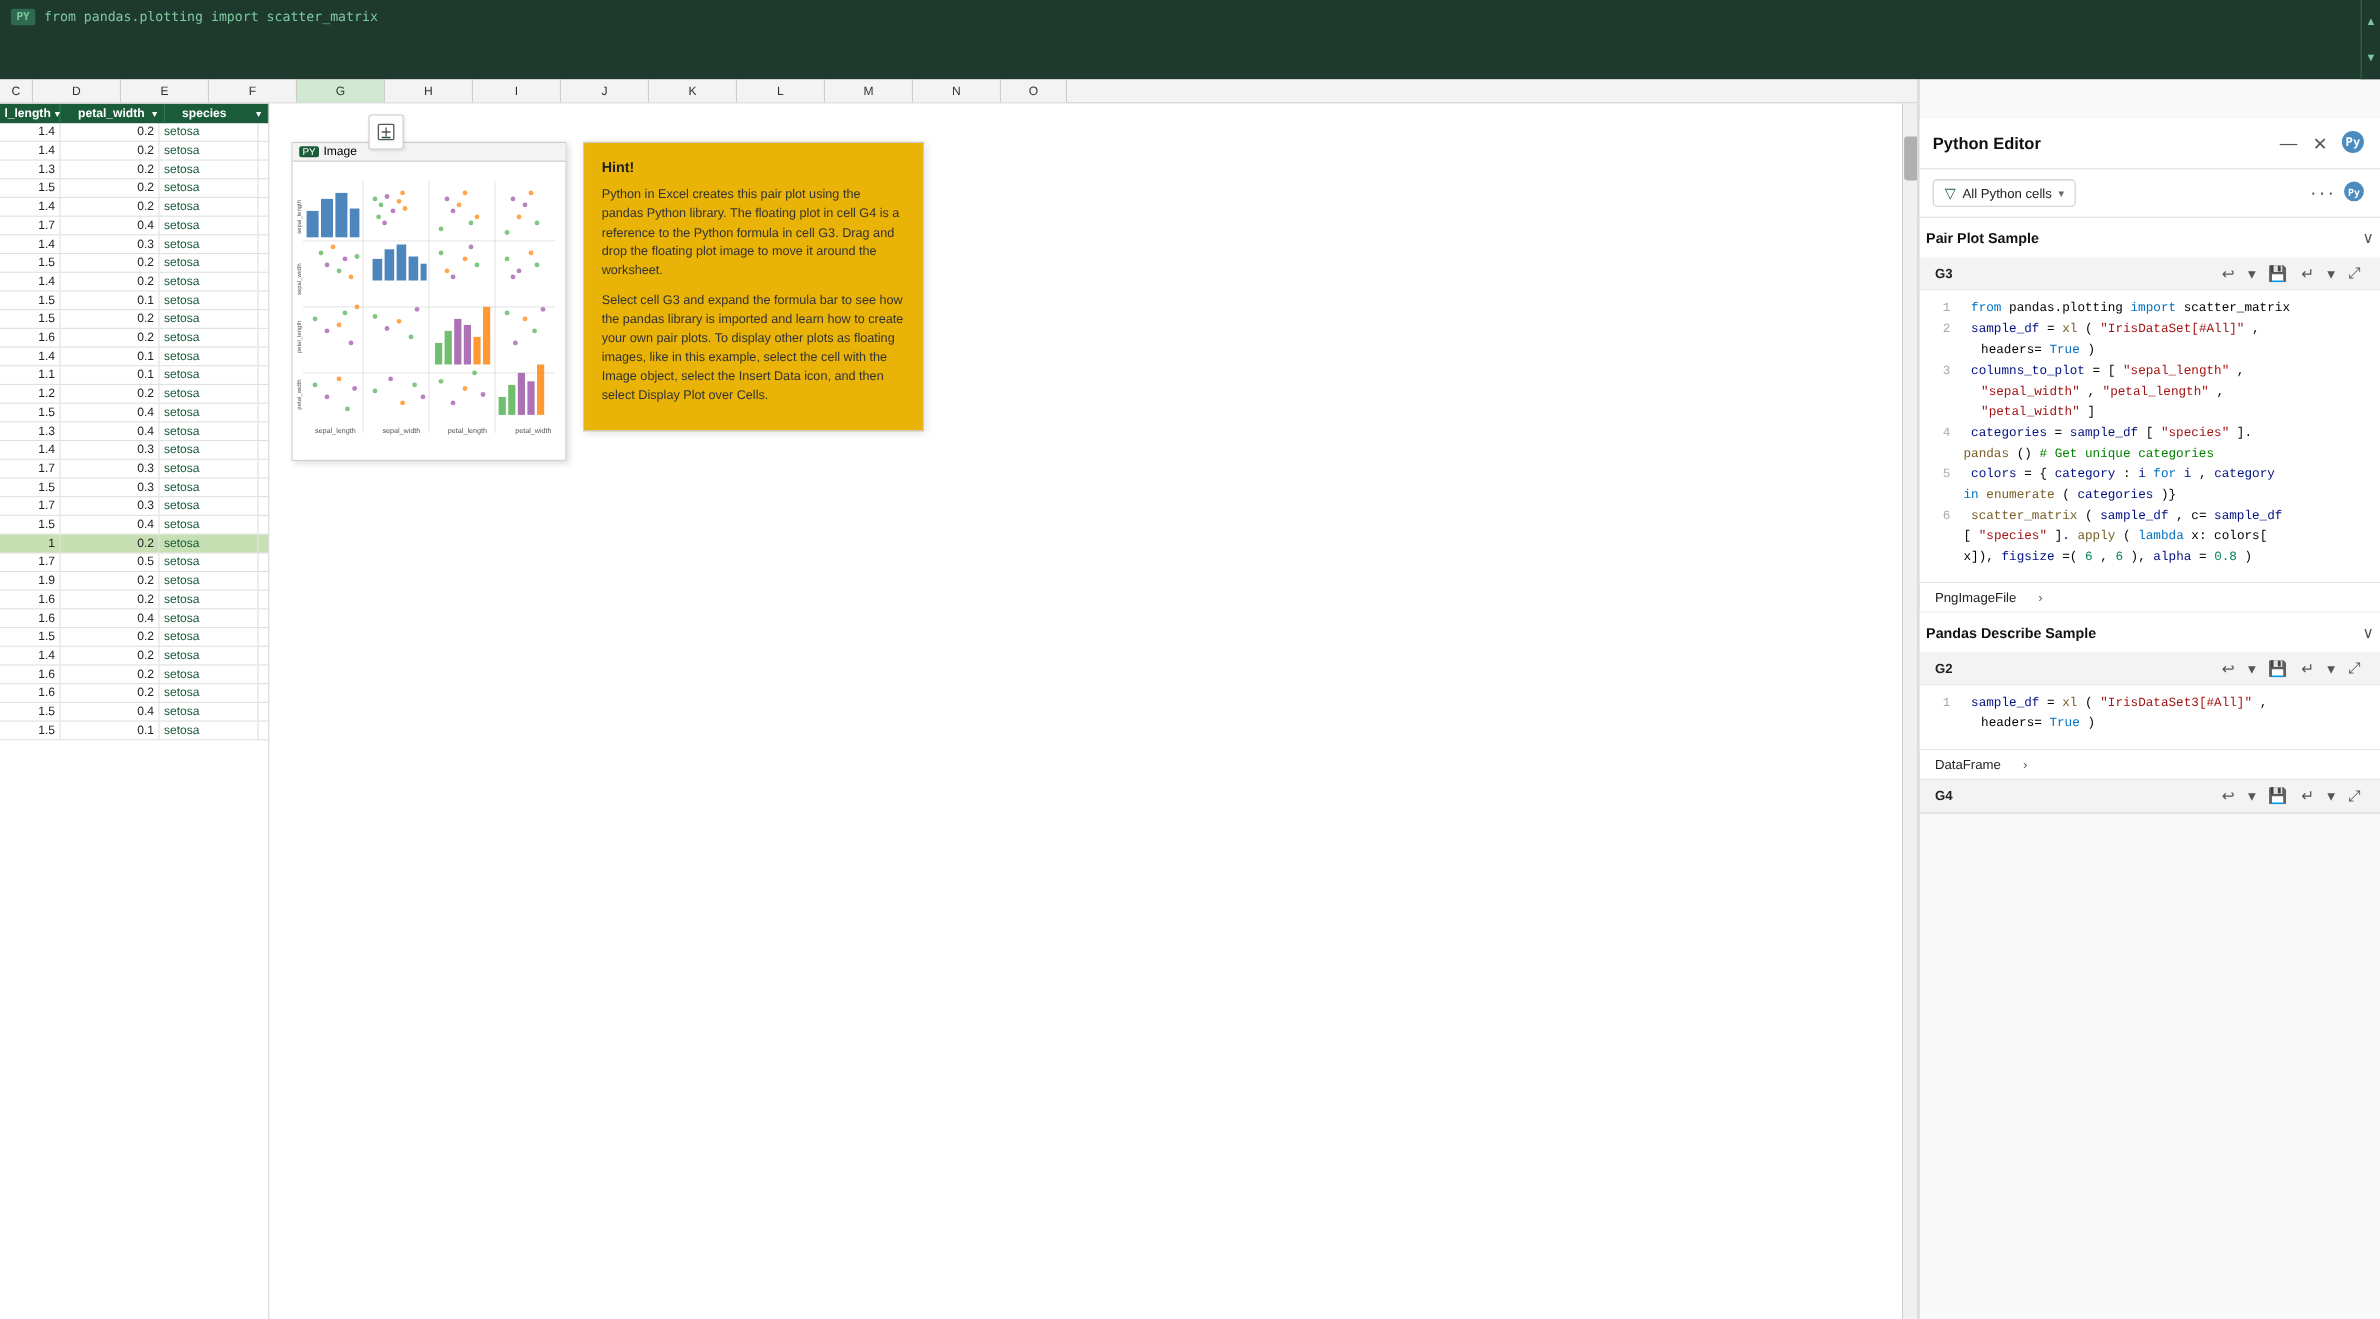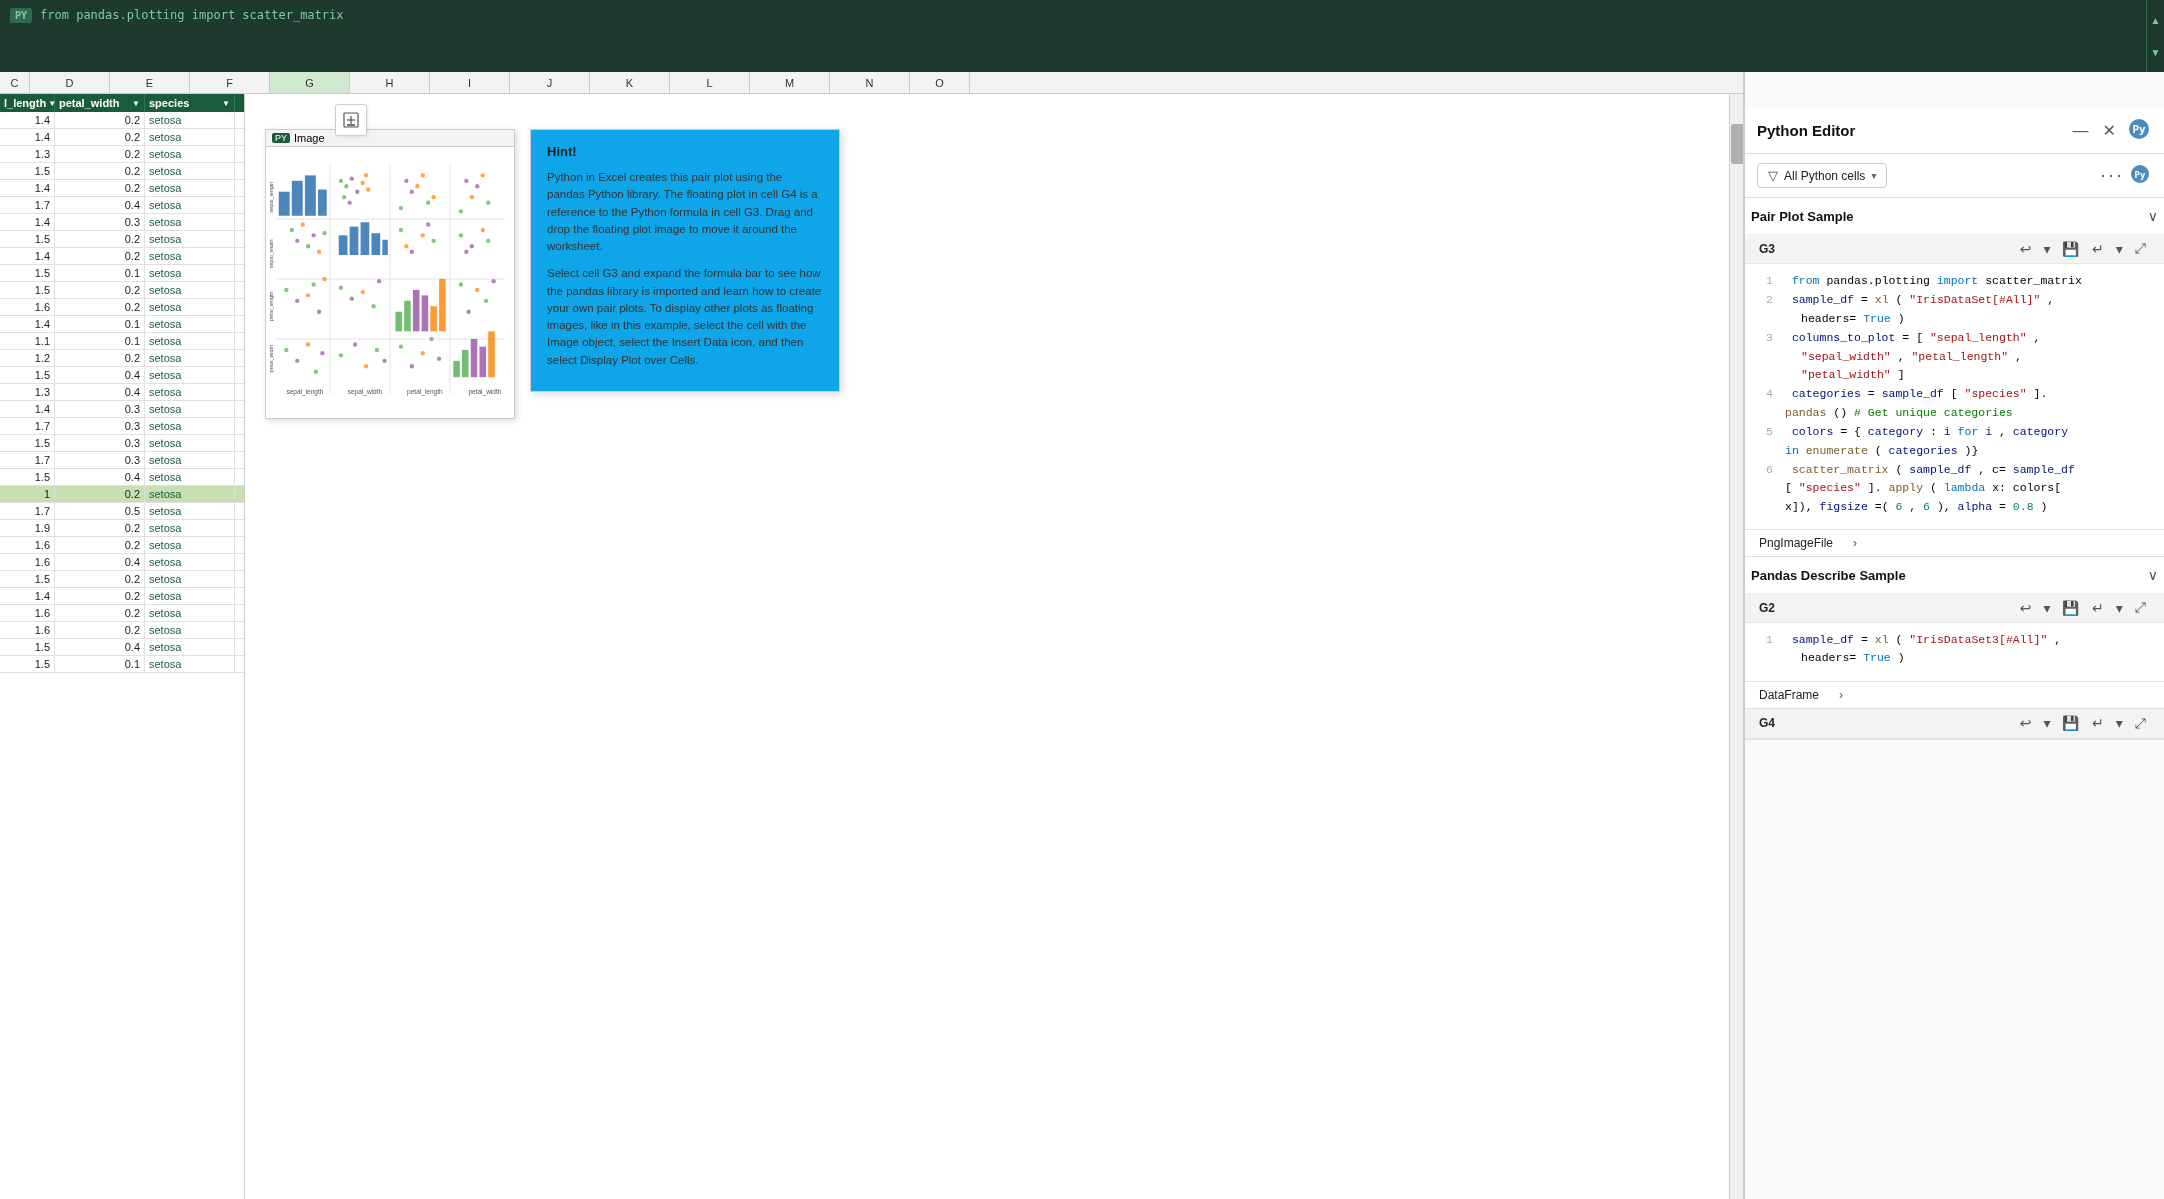--- a/index.html
+++ b/index.html
@@ -59,20 +59,21 @@
     }
     .data-table-header {
       display: flex;
       background: #1a5c3a;
       color: #fff;
       font-size: 11px;
       font-weight: bold;
       position: sticky;
       top: 0;
       z-index: 2;
+      gap: 12px;
     }
     .data-table-header .th {
       padding: 3px 4px;
       border-right: 1px solid #2d7a50;
       display: flex;
       align-items: center;
       justify-content: space-between;
     }
     .data-table-header .th .sort-icon {
       font-size: 8px;
@@ -176,21 +177,21 @@
       box-shadow: 1px 1px 3px rgba(0,0,0,0.1);
       z-index: 5;
     }
 
     
     .hint-box {
       position: absolute;
       top: 35px;
       left: 285px;
       width: 310px;
-      background: #0ea5e9;
+      background: #eab308;
       border: 1px solid #ccc;
       box-shadow: 2px 2px 8px rgba(0,0,0,0.15);
       padding: 14px 16px;
       z-index: 4;
     }
     .hint-box h3 {
       font-size: 13px;
       font-weight: 700;
       margin-bottom: 8px;
       color: #222;

